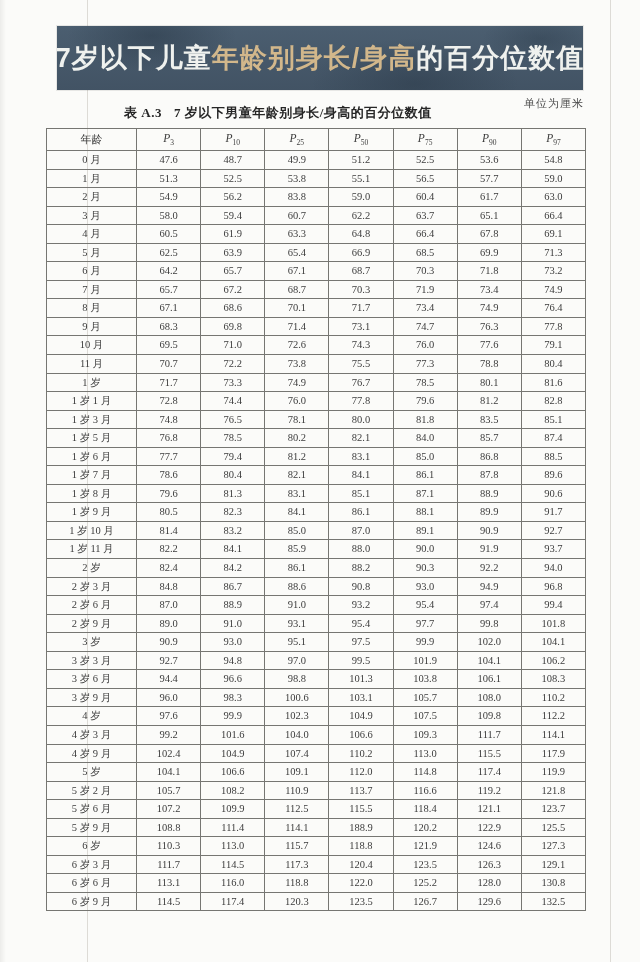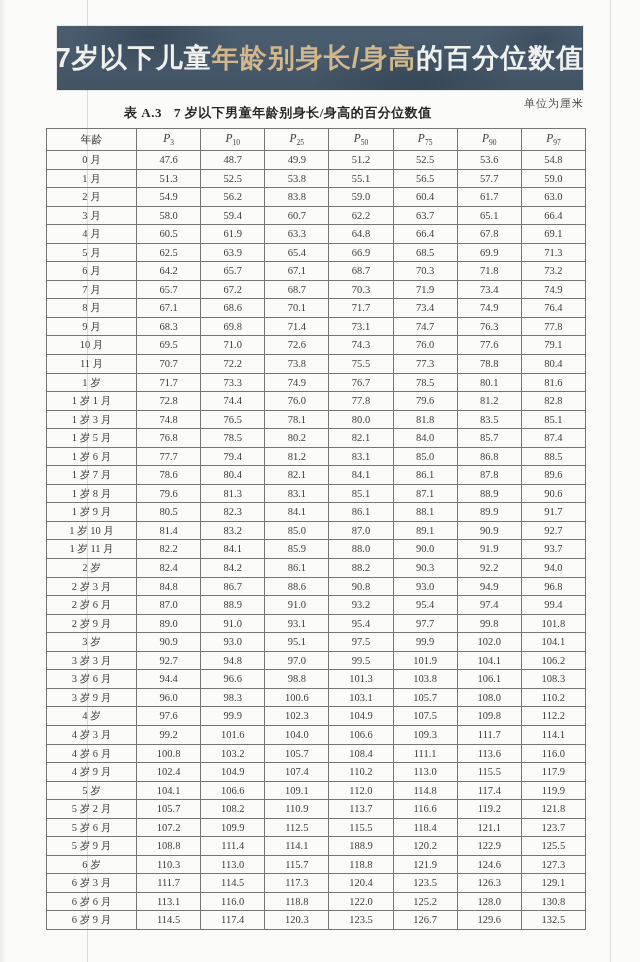--- a/index.html
+++ b/index.html
@@ -420,30 +420,20 @@
           <td>4 岁 3 月</td>
           <td>99.2</td>
           <td>101.6</td>
           <td>104.0</td>
           <td>106.6</td>
           <td>109.3</td>
           <td>111.7</td>
           <td>114.1</td>
         </tr>
         <tr>
-          <td>4 岁 6 月</td>
-          <td>100.8</td>
-          <td>103.2</td>
-          <td>105.7</td>
-          <td>108.4</td>
-          <td>111.1</td>
-          <td>113.6</td>
-          <td>116.0</td>
-        </tr>
-        <tr>
           <td>4 岁 9 月</td>
           <td>102.4</td>
           <td>104.9</td>
           <td>107.4</td>
           <td>110.2</td>
           <td>113.0</td>
           <td>115.5</td>
           <td>117.9</td>
         </tr>
         <tr>

